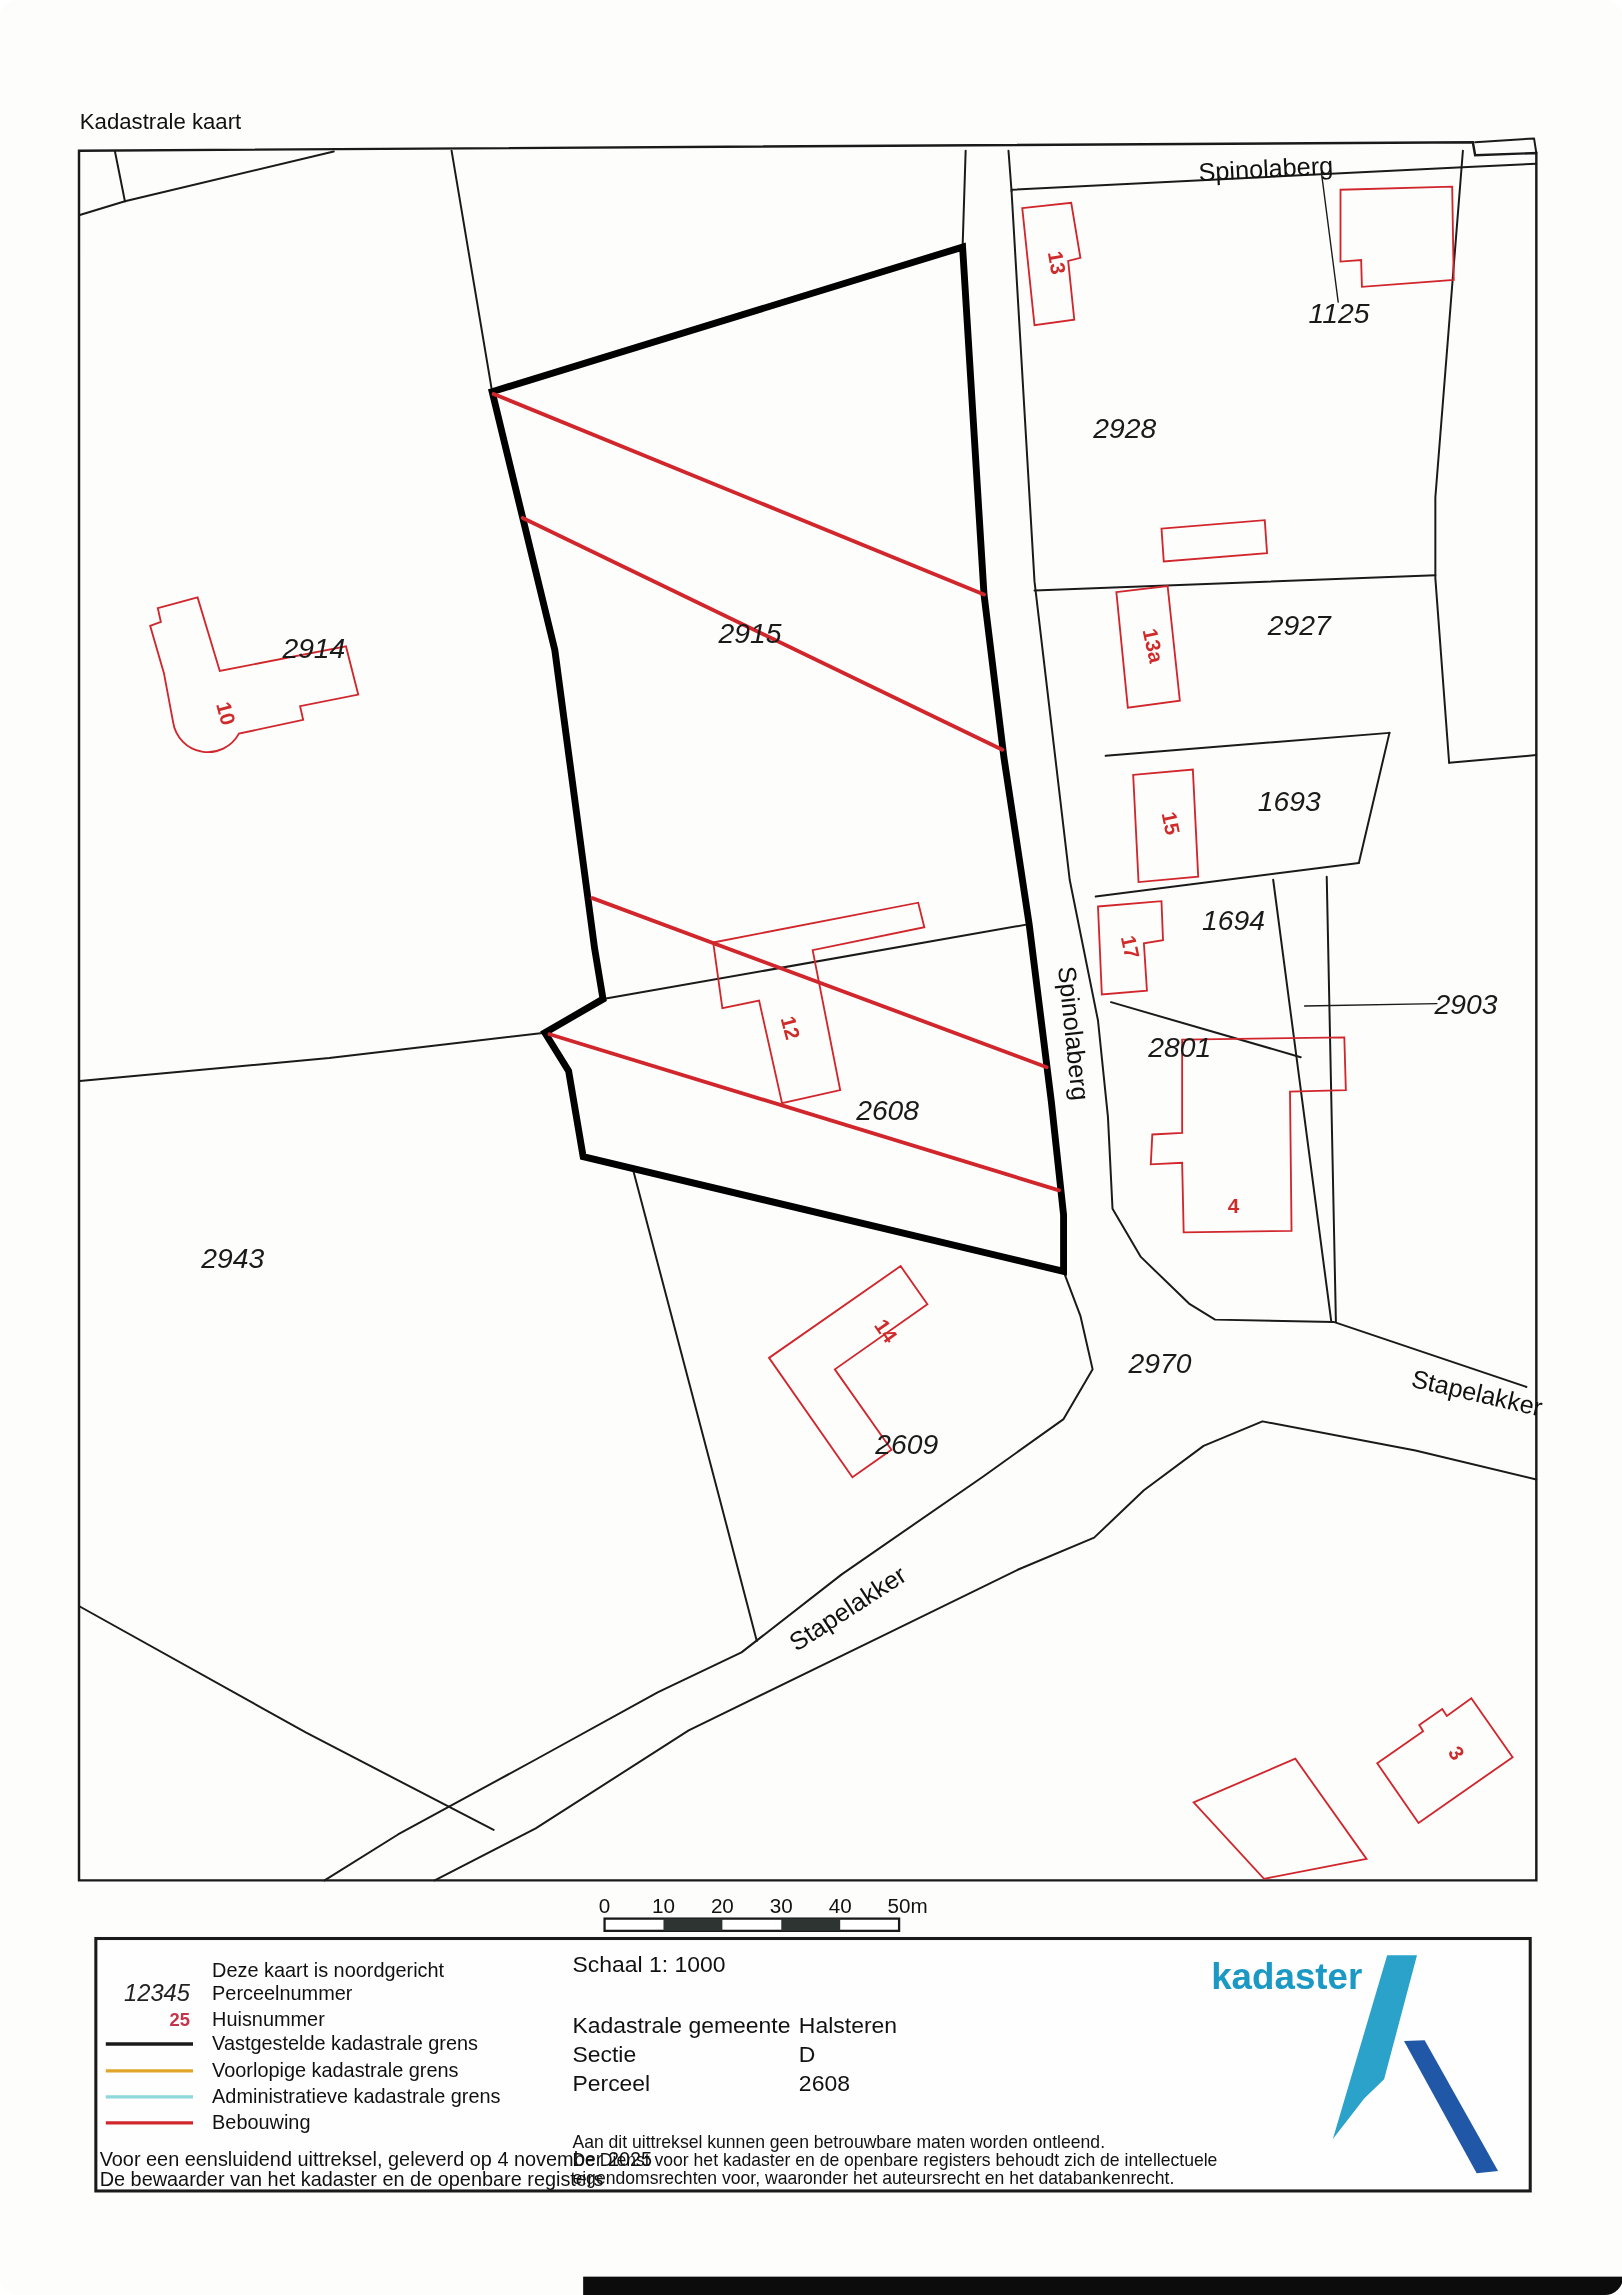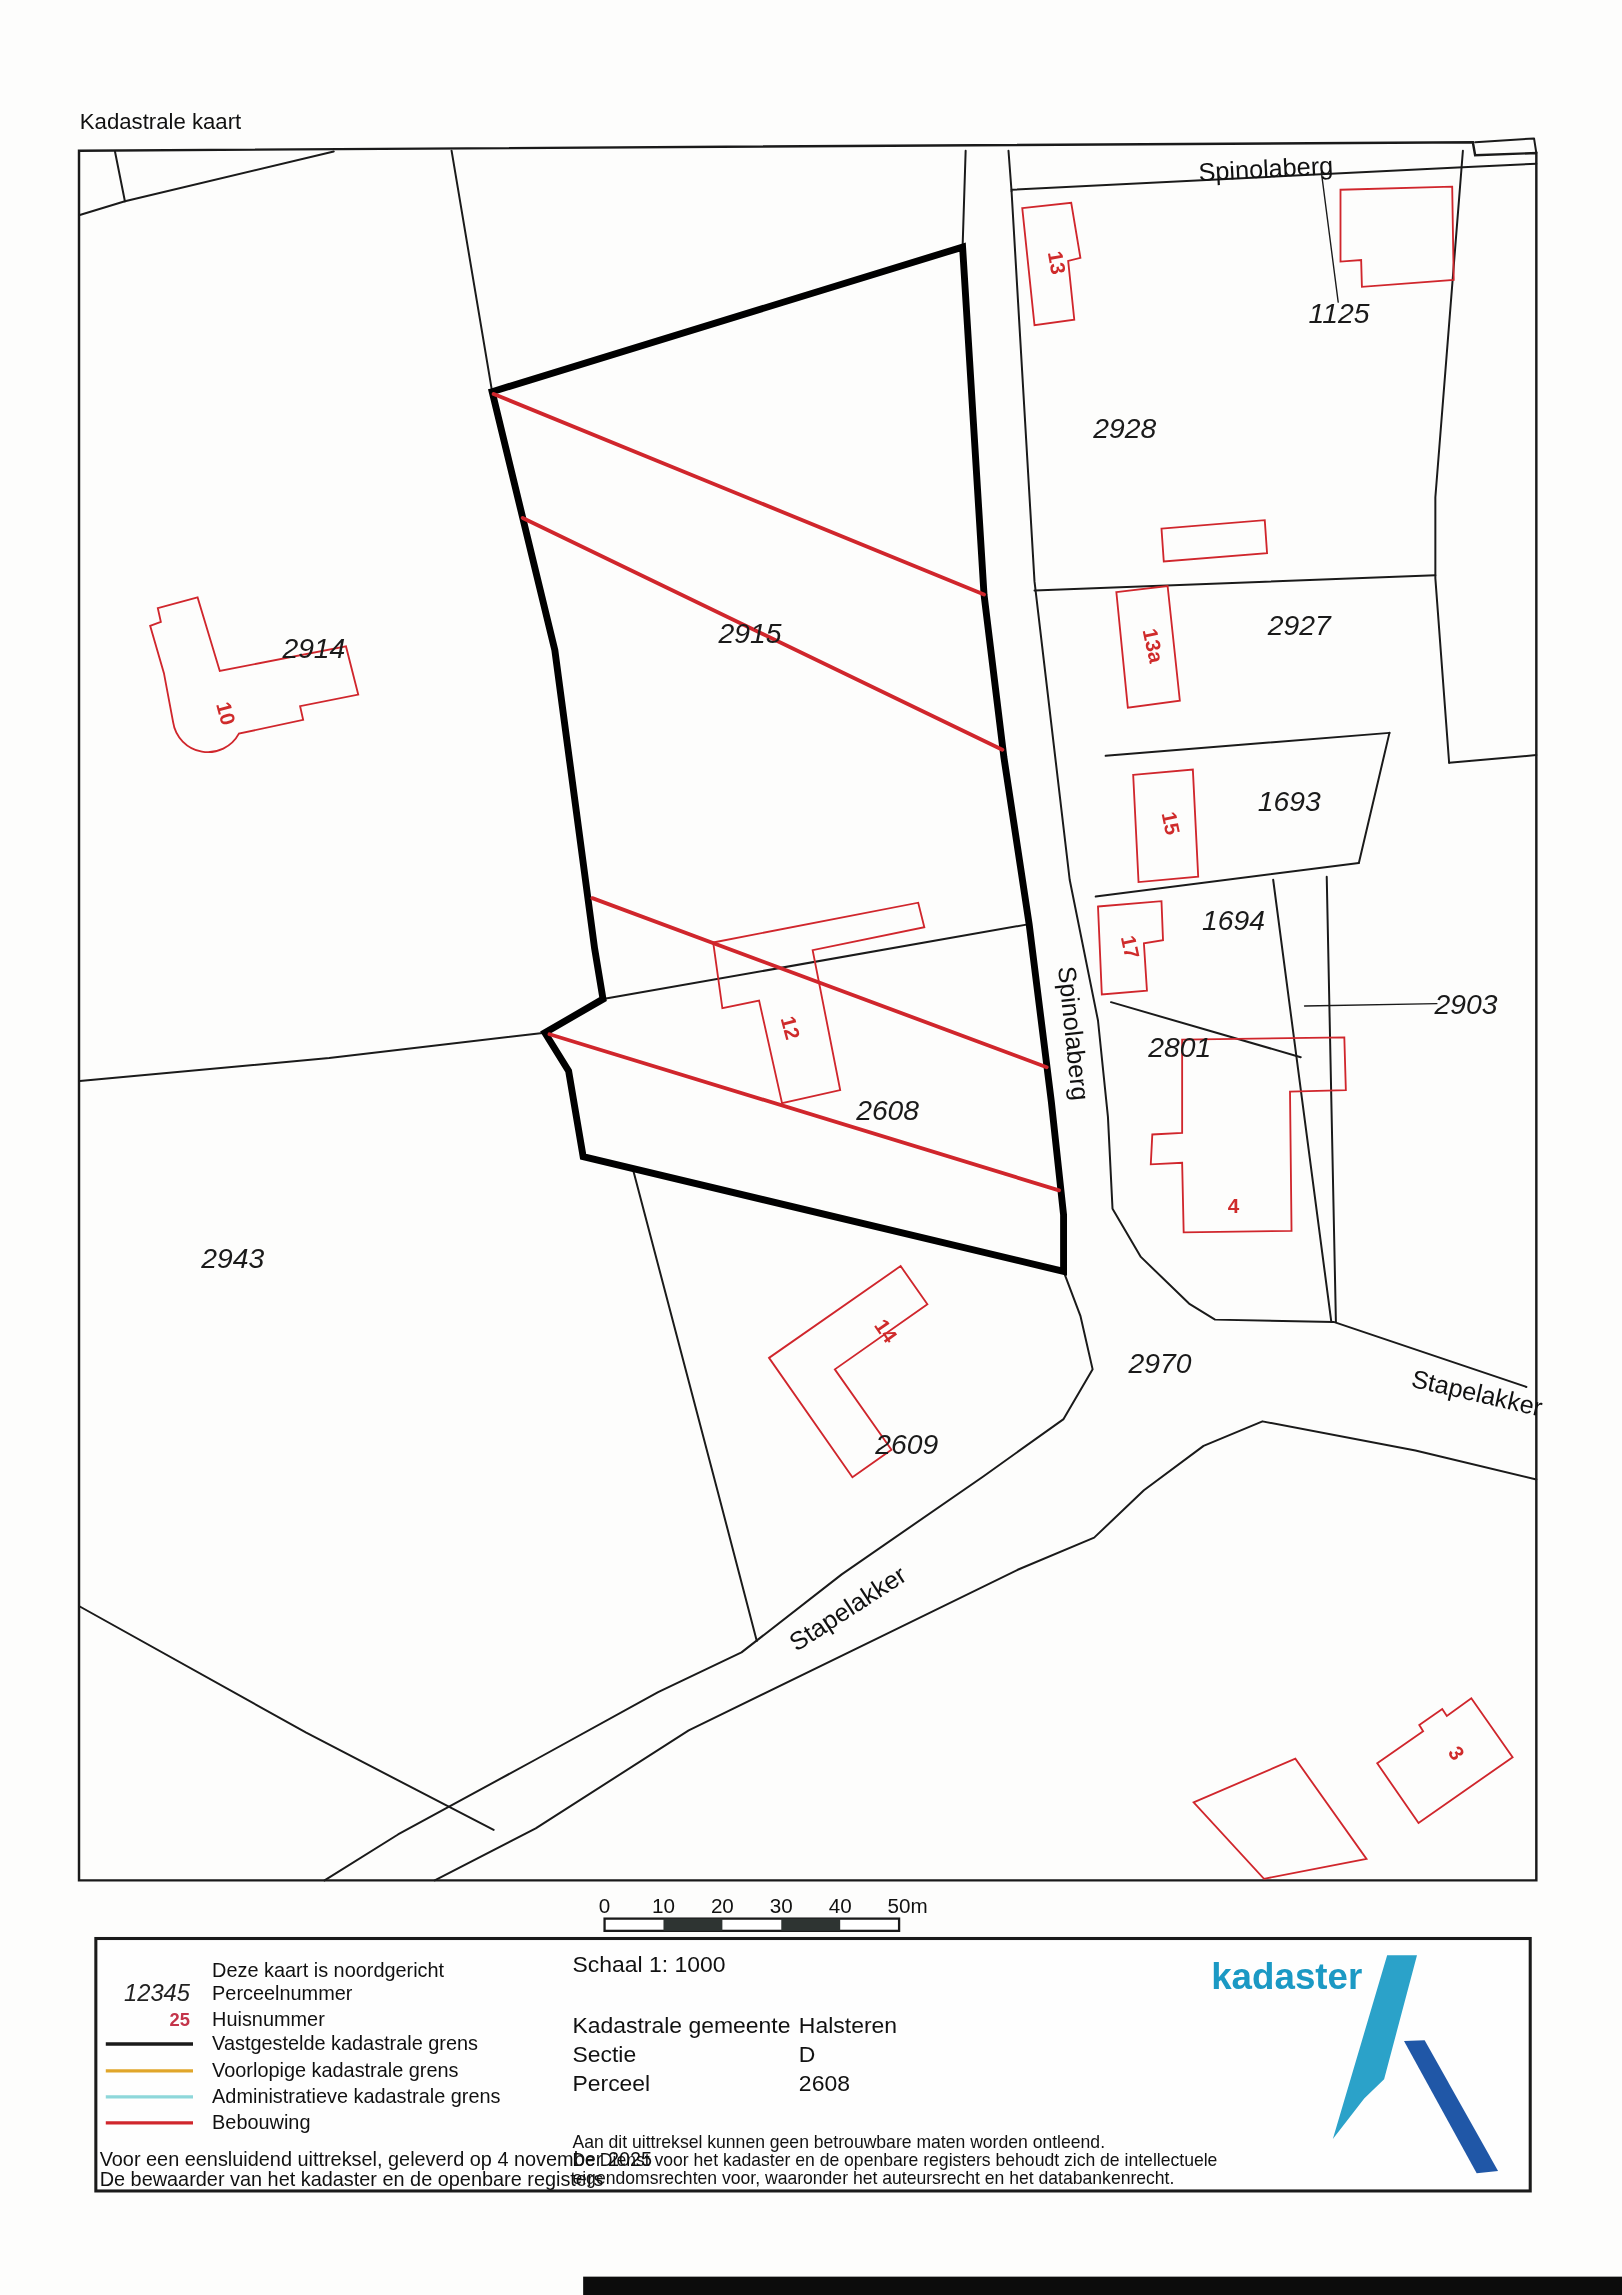--- a/index.html
+++ b/index.html
@@ -1,17 +1,17 @@
 <!DOCTYPE html>
 <html style="font-size:12.2px"><head>
 <meta charset="utf-8">
 <style>
   html,body{margin:0;padding:0;background:#ffffff;}
   body{font-family:"Liberation Sans", sans-serif;}
-  .page{position:relative;width:1623px;height:2295px;background:#fdfdfc;overflow:hidden;}
+  .page{position:relative;width:1623px;height:2295px;background:#fdfdfc;overflow:hidden;border-radius:18px;}
   svg{position:absolute;left:0;top:0;}
   .parcel-num{font-family:"Liberation Sans",sans-serif;font-style:italic;font-size:37px;fill:#1a1a1a;}
   .house-num{font-family:"Liberation Sans",sans-serif;font-size:27px;fill:#cf2b2b;font-weight:bold;}
   .street{font-family:"Liberation Sans",sans-serif;font-size:33px;fill:#111;}
   .title-text{font-family:"Liberation Sans",sans-serif;font-size:29px;fill:#111;}
   .tick{font-family:"Liberation Sans",sans-serif;font-size:27px;fill:#111;}
   .leg{font-family:"Liberation Sans",sans-serif;font-size:26px;fill:#111;}
   .leg-sample-num{font-family:"Liberation Sans",sans-serif;font-style:italic;font-size:31px;fill:#222;}
   .leg-sample-huis{font-family:"Liberation Sans",sans-serif;font-size:24px;fill:#c4344a;font-weight:bold;}
   .info-main{font-family:"Liberation Sans",sans-serif;font-size:30px;fill:#111;}

